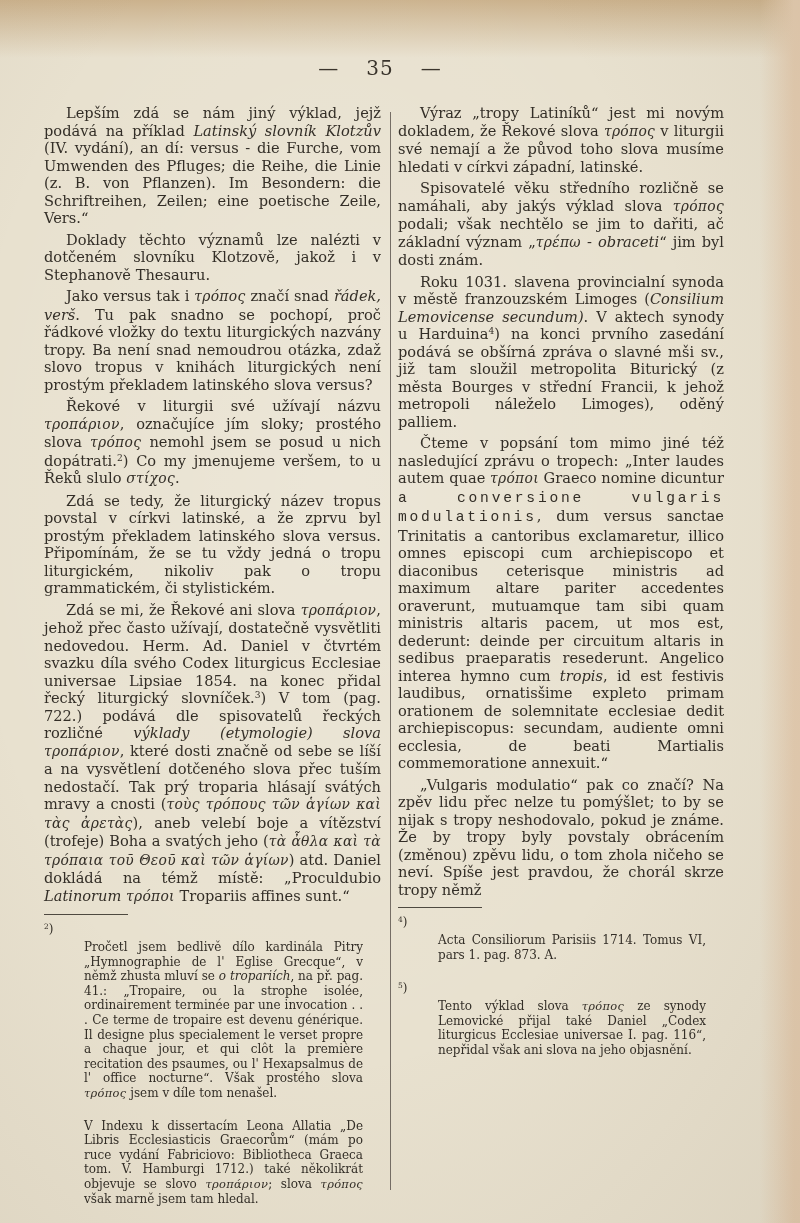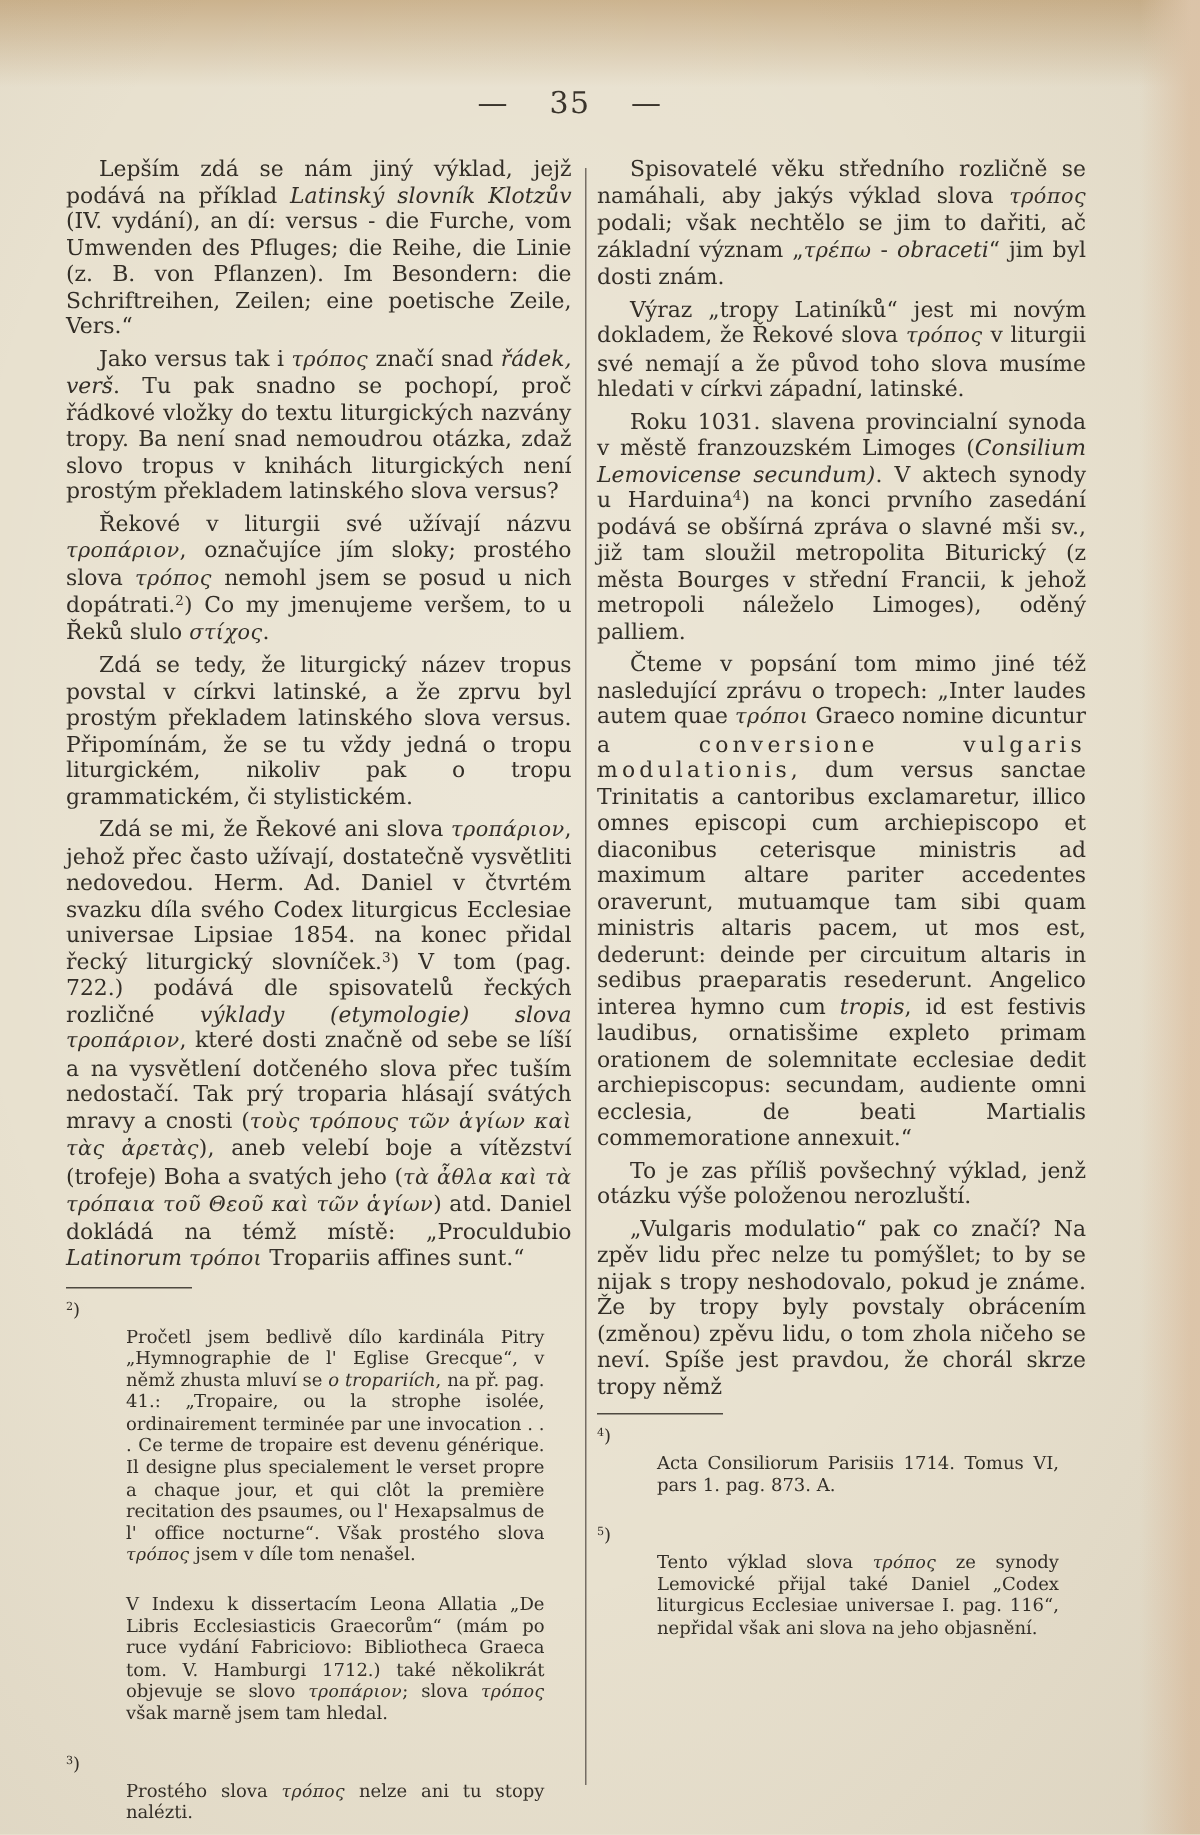--- a/index.html
+++ b/index.html
@@ -45,21 +45,21 @@
   .column{position:absolute;top:104px;}
   .col-left{left:44px;width:337px;}
   .col-right{left:398px;width:326px;}
   .para{
     font-size:14.6px;line-height:17.5px;
     text-align:justify;text-indent:22px;
     margin:0 0 4px 0;
   }
   .seg-i{font-style:italic;}
   .seg-g{font-style:italic;font-size:0.95em;letter-spacing:0.3px;}
-  .seg-sp{letter-spacing:2.8px;word-spacing:4px;}
+  .seg-sp{letter-spacing:2.8px;word-spacing:4px;font-family:Liberation Mono, monospace;}
   .seg-sup{font-size:0.62em;vertical-align:0.5em;line-height:0;}
   .fn-sep{
     width:84px;border:0;border-top:1.4px solid var(--ink);
     margin:9px 0 7px 0;opacity:0.85;
   }
   .footnotes{font-size:12px;line-height:14.6px;}
   .footnote{display:flex;margin:0 0 1px 0;}
   .fn-marker{flex:0 0 22px;white-space:nowrap;}
   .fn-text{flex:1;text-align:justify;}
   .fn-text p{margin:18px;text-indent:0;}
@@ -75,20 +75,21 @@
   <span>—</span>
   <span>35</span>
   <span>—</span>
 </div>
 
 <div class="divider"></div>
 
 <div class="column col-left">
   <div>
       <p class="para"><span>Lepším zdá se nám jiný výklad, jejž podává na příklad </span><span class="seg-i">Latinský slovník Klotzův</span><span> (IV. vydání), an dí: versus - die Furche, vom Umwenden des Pfluges; die Reihe, die Linie (z. B. von Pflanzen). Im Besondern: die Schriftreihen, Zeilen; eine poetische Zeile, Vers.“</span></p>
+      <p class="para"><span>Doklady těchto významů lze nalézti v dotčeném slovníku Klotzově, jakož i v Stephanově Thesauru.</span></p>
       <p class="para"><span>Jako versus tak i </span><span class="seg-g">τρόπος</span><span> značí snad </span><span class="seg-i">řádek, verš</span><span>. Tu pak snadno se pochopí, proč řádkové vložky do textu liturgických nazvány tropy. Ba není snad nemoudrou otázka, zdaž slovo tropus v knihách liturgických není prostým překladem latinského slova versus?</span></p>
       <p class="para"><span>Řekové v liturgii své užívají názvu </span><span class="seg-g">τροπάριον</span><span>, označujíce jím sloky; prostého slova </span><span class="seg-g">τρόπος</span><span> nemohl jsem se posud u nich dopátrati.</span><span class="seg-sup">2</span><span>) Co my jmenujeme veršem, to u Řeků slulo </span><span class="seg-g">στίχος</span><span>.</span></p>
       <p class="para"><span>Zdá se tedy, že liturgický název tropus povstal v církvi latinské, a že zprvu byl prostým překladem latinského slova versus. Připomínám, že se tu vždy jedná o tropu liturgickém, nikoliv pak o tropu grammatickém, či stylistickém.</span></p>
       <p class="para"><span>Zdá se mi, že Řekové ani slova </span><span class="seg-g">τροπάριον</span><span>, jehož přec často užívají, dostatečně vysvětliti nedovedou. Herm. Ad. Daniel v čtvrtém svazku díla svého Codex liturgicus Ecclesiae universae Lipsiae 1854. na konec přidal řecký liturgický slovníček.</span><span class="seg-sup">3</span><span>) V tom (pag. 722.) podává dle spisovatelů řeckých rozličné </span><span class="seg-i">výklady (etymologie) slova </span><span class="seg-g">τροπάριον</span><span>, které dosti značně od sebe se líší a na vysvětlení dotčeného slova přec tuším nedostačí. Tak prý troparia hlásají svátých mravy a cnosti (</span><span class="seg-g">τοὺς τρόπους τῶν ἁγίων καὶ τὰς ἀρετὰς</span><span>), aneb velebí boje a vítězství (trofeje) Boha a svatých jeho (</span><span class="seg-g">τὰ ἆθλα καὶ τὰ τρόπαια τοῦ Θεοῦ καὶ τῶν ἁγίων</span><span>) atd. Daniel dokládá na témž místě: „Proculdubio </span><span class="seg-i">Latinorum</span><span> </span><span class="seg-g">τρόποι</span><span> Tropariis affines sunt.“</span></p>
     </div>
   <hr class="fn-sep">
   <div class="footnotes">
       <div class="footnote">
         <span class="fn-marker"><span class="seg-sup">2</span><span>)</span></span>
         <div class="fn-text">
@@ -100,25 +101,24 @@
         <span class="fn-marker"><span class="seg-sup">3</span><span>)</span></span>
         <div class="fn-text">
           <p><span>Prostého slova </span><span class="seg-g">τρόπος</span><span> nelze ani tu stopy nalézti.</span></p>
         </div>
       </div>
     </div>
 </div>
 
 <div class="column col-right">
   <div>
+      <p class="para"><span>Výraz „tropy Latiníků“ jest mi novým dokladem, že Řekové slova </span><span class="seg-g">τρόπος</span><span> v liturgii své nemají a že původ toho slova musíme hledati v církvi západní, latinské.</span></p>
       <p class="para"><span>Spisovatelé věku středního rozličně se namáhali, aby jakýs výklad slova </span><span class="seg-g">τρόπος</span><span> podali; však nechtělo se jim to dařiti, ač základní význam „</span><span class="seg-g">τρέπω</span><span> - </span><span class="seg-i">obraceti</span><span>“ jim byl dosti znám.</span></p>
-      <p class="para"><span>Výraz „tropy Latiníků“ jest mi novým dokladem, že Řekové slova </span><span class="seg-g">τρόπος</span><span> v liturgii své nemají a že původ toho slova musíme hledati v církvi západní, latinské.</span></p>
       <p class="para"><span>Roku 1031. slavena provincialní synoda v městě franzouzském Limoges (</span><span class="seg-i">Consilium Lemovicense secundum)</span><span>. V aktech synody u Harduina</span><span class="seg-sup">4</span><span>) na konci prvního zasedání podává se obšírná zpráva o slavné mši sv., již tam sloužil metropolita Biturický (z města Bourges v střední Francii, k jehož metropoli náleželo Limoges), oděný palliem.</span></p>
       <p class="para"><span>Čteme v popsání tom mimo jiné též nasledující zprávu o tropech: „Inter laudes autem quae </span><span class="seg-g">τρόποι</span><span> Graeco nomine dicuntur </span><span class="seg-sp">a conversione vulgaris modulationis</span><span>, dum versus sanctae Trinitatis a cantoribus exclamaretur, illico omnes episcopi cum archiepiscopo et diaconibus ceterisque ministris ad maximum altare pariter accedentes oraverunt, mutuamque tam sibi quam ministris altaris pacem, ut mos est, dederunt: deinde per circuitum altaris in sedibus praeparatis resederunt. Angelico interea hymno cum </span><span class="seg-i">tropis</span><span>, id est festivis laudibus, ornatisšime expleto primam orationem de solemnitate ecclesiae dedit archiepiscopus: secundam, audiente omni ecclesia, de beati Martialis commemoratione annexuit.“</span></p>
-      <p class="para"><span>To je zas příliš povšechný výklad, jenž otázku výše položenou nerozluští.</span></p>
       <p class="para"><span>„Vulgaris modulatio“ pak co značí? Na zpěv lidu přec nelze tu pomýšlet; to by se nijak s tropy neshodovalo, pokud je známe. Že by tropy byly povstaly obrácením (změnou) zpěvu lidu, o tom zhola ničeho se neví. Spíše jest pravdou, že chorál skrze tropy němž</span></p>
     </div>
   <hr class="fn-sep">
   <div class="footnotes">
       <div class="footnote">
         <span class="fn-marker"><span class="seg-sup">4</span><span>)</span></span>
         <div class="fn-text">
           <p><span>Acta Consiliorum Parisiis 1714. Tomus VI, pars 1. pag. 873. A.</span></p>
         </div>
       </div>

